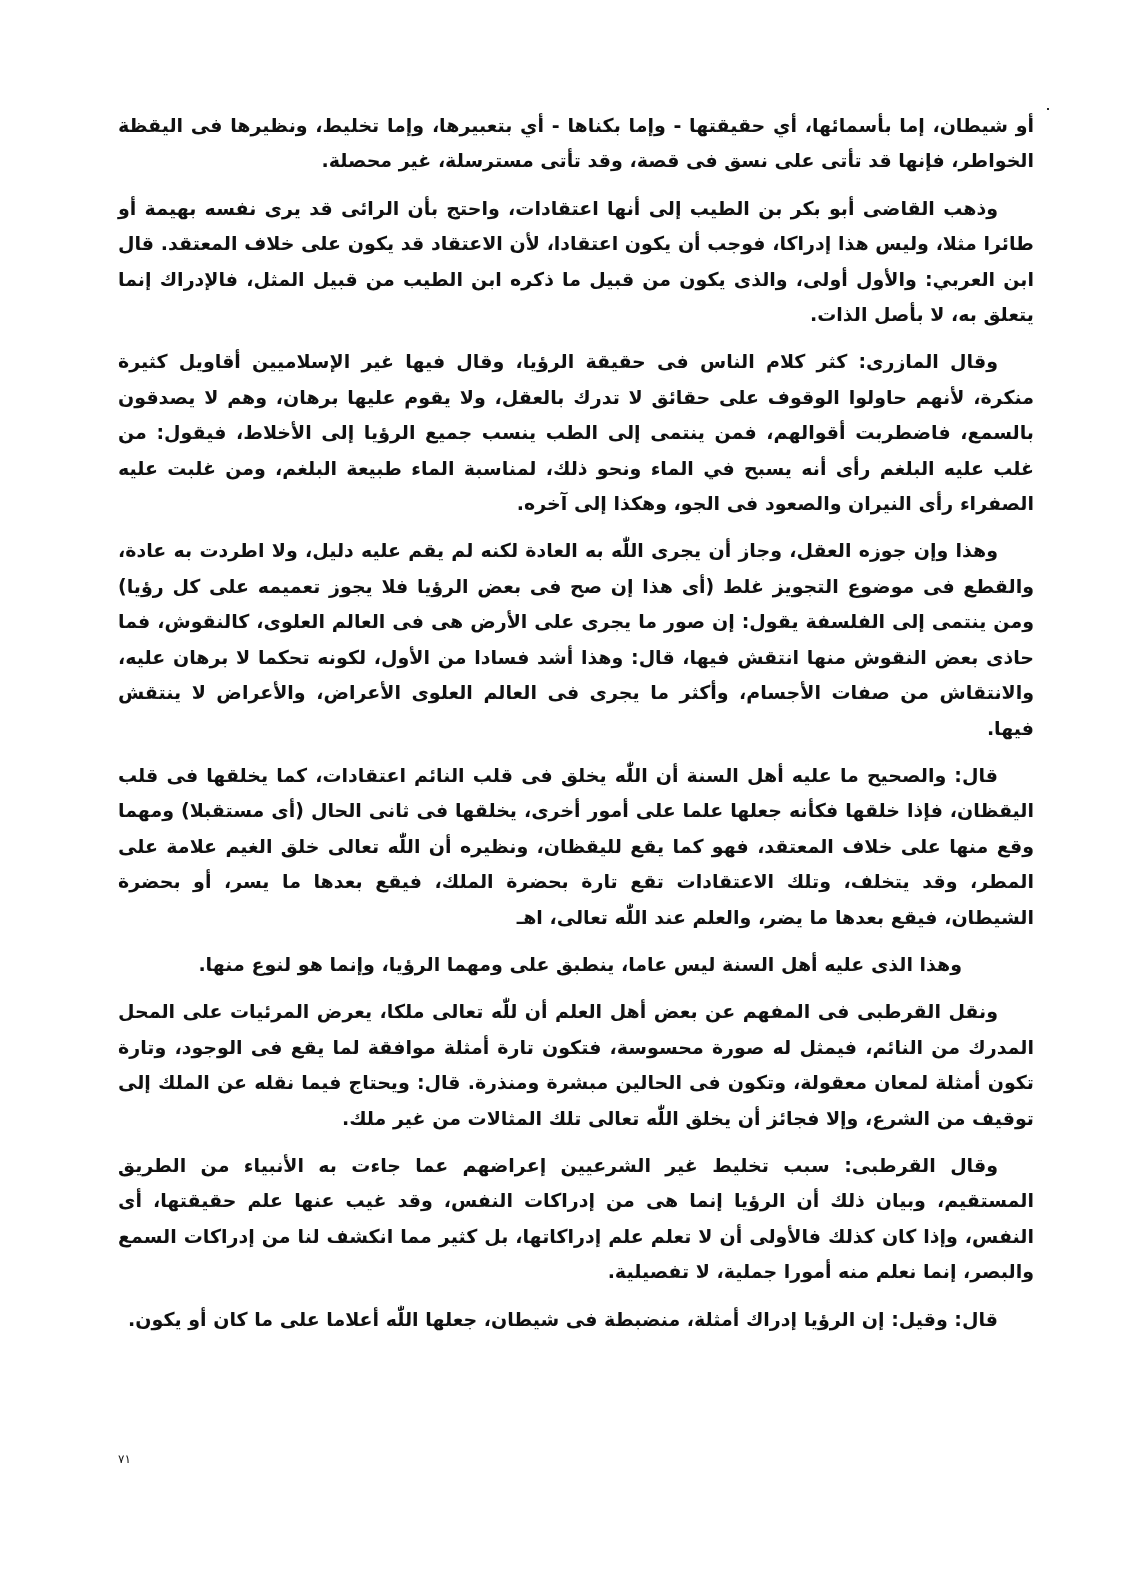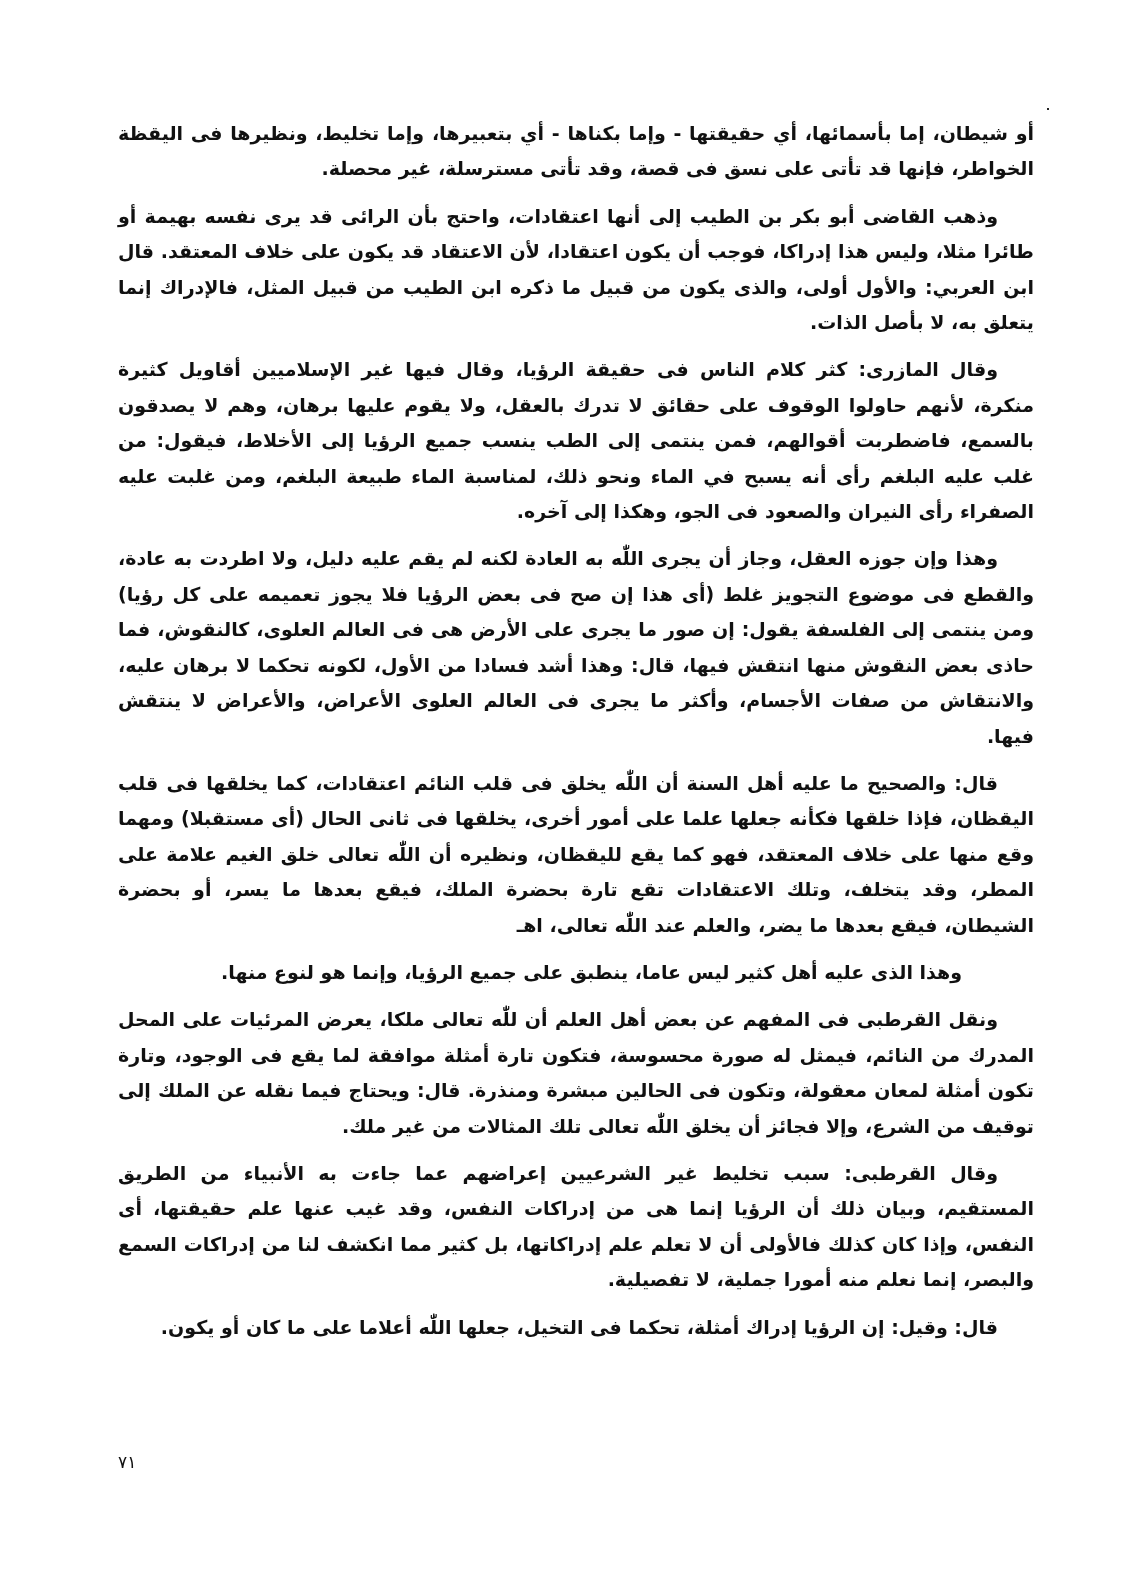--- a/index.html
+++ b/index.html
@@ -11,21 +11,21 @@
       width: 1139px;
       height: 1574px;
       position: relative;
       overflow: hidden;
       color: #111111;
       font-family: "DejaVu Sans", "Liberation Sans", sans-serif;
     }
     .page {
       position: absolute;
       left: 118px;
-      top: 116px;
+      top: 108px;
       width: 916px;
       direction: rtl;
       text-align: justify;
       text-align-last: right;
     }
     .para {
       margin: 0;
       font-size: 19px;
       line-height: 35.4px;
       font-weight: bold;
@@ -46,36 +46,36 @@
       left: 1047px;
       top: 108px;
       width: 2px;
       height: 2px;
       background: #222;
     }
     .page-number {
       position: absolute;
       left: 118px;
       top: 1452px;
-      font-size: 17px;
+      font-size: 12px;
       font-family: "DejaVu Sans", sans-serif;
       color: #111;
       direction: rtl;
     }
   </style>
 </head>
 <body>
 
 <div class="scan-dot"></div>
 
 <div class="page">
   <p class="para">أو شيطان، إما بأسمائها، أي حقيقتها - وإما بكناها - أي بتعبيرها، وإما تخليط، ونظيرها فى اليقظة الخواطر، فإنها قد تأتى على نسق فى قصة، وقد تأتى مسترسلة، غير محصلة.</p>
   <p class="para indent gap">وذهب القاضى أبو بكر بن الطيب إلى أنها اعتقادات، واحتج بأن الرائى قد يرى نفسه بهيمة أو طائرا مثلا، وليس هذا إدراكا، فوجب أن يكون اعتقادا، لأن الاعتقاد قد يكون على خلاف المعتقد. قال ابن العربي: والأول أولى، والذى يكون من قبيل ما ذكره ابن الطيب من قبيل المثل، فالإدراك إنما يتعلق به، لا بأصل الذات.</p>
   <p class="para indent gap">وقال المازرى: كثر كلام الناس فى حقيقة الرؤيا، وقال فيها غير الإسلاميين أقاويل كثيرة منكرة، لأنهم حاولوا الوقوف على حقائق لا تدرك بالعقل، ولا يقوم عليها برهان، وهم لا يصدقون بالسمع، فاضطربت أقوالهم، فمن ينتمى إلى الطب ينسب جميع الرؤيا إلى الأخلاط، فيقول: من غلب عليه البلغم رأى أنه يسبح في الماء ونحو ذلك، لمناسبة الماء طبيعة البلغم، ومن غلبت عليه الصفراء رأى النيران والصعود فى الجو، وهكذا إلى آخره.</p>
   <p class="para indent gap">وهذا وإن جوزه العقل، وجاز أن يجرى اللّٰه به العادة لكنه لم يقم عليه دليل، ولا اطردت به عادة، والقطع فى موضوع التجويز غلط (أى هذا إن صح فى بعض الرؤيا فلا يجوز تعميمه على كل رؤيا) ومن ينتمى إلى الفلسفة يقول: إن صور ما يجرى على الأرض هى فى العالم العلوى، كالنقوش، فما حاذى بعض النقوش منها انتقش فيها، قال: وهذا أشد فسادا من الأول، لكونه تحكما لا برهان عليه، والانتقاش من صفات الأجسام، وأكثر ما يجرى فى العالم العلوى الأعراض، والأعراض لا ينتقش فيها.</p>
   <p class="para indent gap">قال: والصحيح ما عليه أهل السنة أن اللّٰه يخلق فى قلب النائم اعتقادات، كما يخلقها فى قلب اليقظان، فإذا خلقها فكأنه جعلها علما على أمور أخرى، يخلقها فى ثانى الحال (أى مستقبلا) ومهما وقع منها على خلاف المعتقد، فهو كما يقع لليقظان، ونظيره أن اللّٰه تعالى خلق الغيم علامة على المطر، وقد يتخلف، وتلك الاعتقادات تقع تارة بحضرة الملك، فيقع بعدها ما يسر، أو بحضرة الشيطان، فيقع بعدها ما يضر، والعلم عند اللّٰه تعالى، اهـ</p>
-  <p class="para deep indent gap">وهذا الذى عليه أهل كثير ليس عاما، ينطبق على جميع الرؤيا، وإنما هو لنوع منها.</p>
+  <p class="para deep indent gap">وهذا الذى عليه أهل السنة ليس عاما، ينطبق على ومهما الرؤيا، وإنما هو لنوع منها.</p>
   <p class="para indent gap">ونقل القرطبى فى المفهم عن بعض أهل العلم أن للّٰه تعالى ملكا، يعرض المرئيات على المحل المدرك من النائم، فيمثل له صورة محسوسة، فتكون تارة أمثلة موافقة لما يقع فى الوجود، وتارة تكون أمثلة لمعان معقولة، وتكون فى الحالين مبشرة ومنذرة. قال: ويحتاج فيما نقله عن الملك إلى توقيف من الشرع، وإلا فجائز أن يخلق اللّٰه تعالى تلك المثالات من غير ملك.</p>
   <p class="para indent gap">وقال القرطبى: سبب تخليط غير الشرعيين إعراضهم عما جاءت به الأنبياء من الطريق المستقيم، وبيان ذلك أن الرؤيا إنما هى من إدراكات النفس، وقد غيب عنها علم حقيقتها، أى النفس، وإذا كان كذلك فالأولى أن لا تعلم علم إدراكاتها، بل كثير مما انكشف لنا من إدراكات السمع والبصر، إنما نعلم منه أمورا جملية، لا تفصيلية.</p>
-  <p class="para indent gap">قال: وقيل: إن الرؤيا إدراك أمثلة، تحكما فى التخيل، جعلها اللّٰه أعلاما على ما كان أو يكون.</p>
+  <p class="para indent gap">قال: وقيل: إن الرؤيا إدراك أمثلة، منضبطة فى شيطان، جعلها اللّٰه أعلاما على ما كان أو يكون.</p>
 </div>
 
 <div class="page-number">٧١</div>
 
 </body></html>

